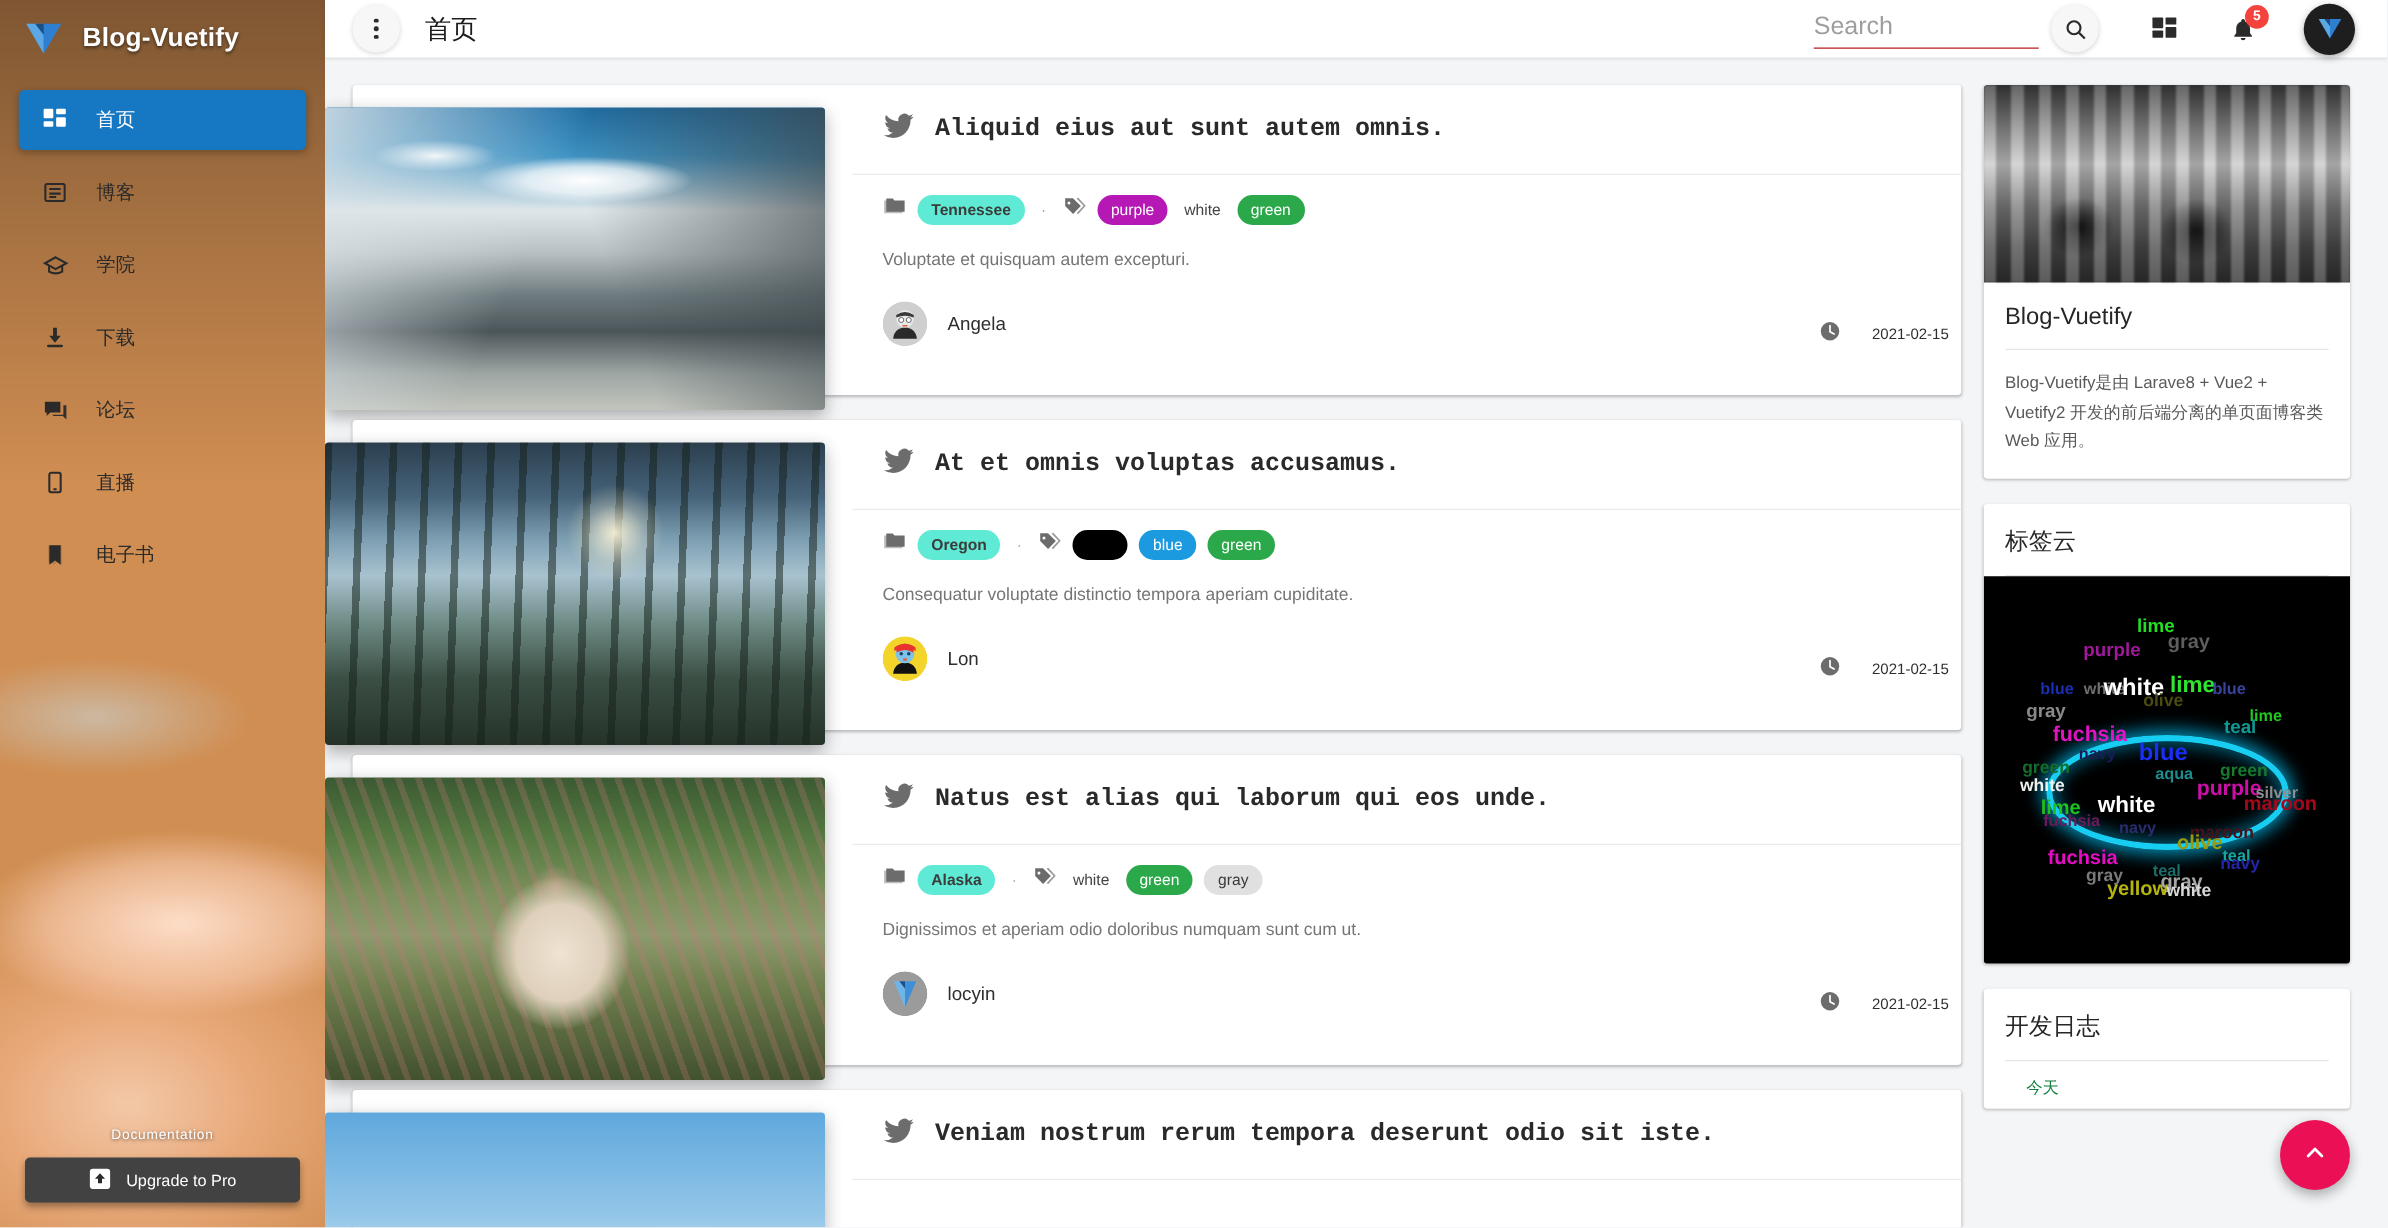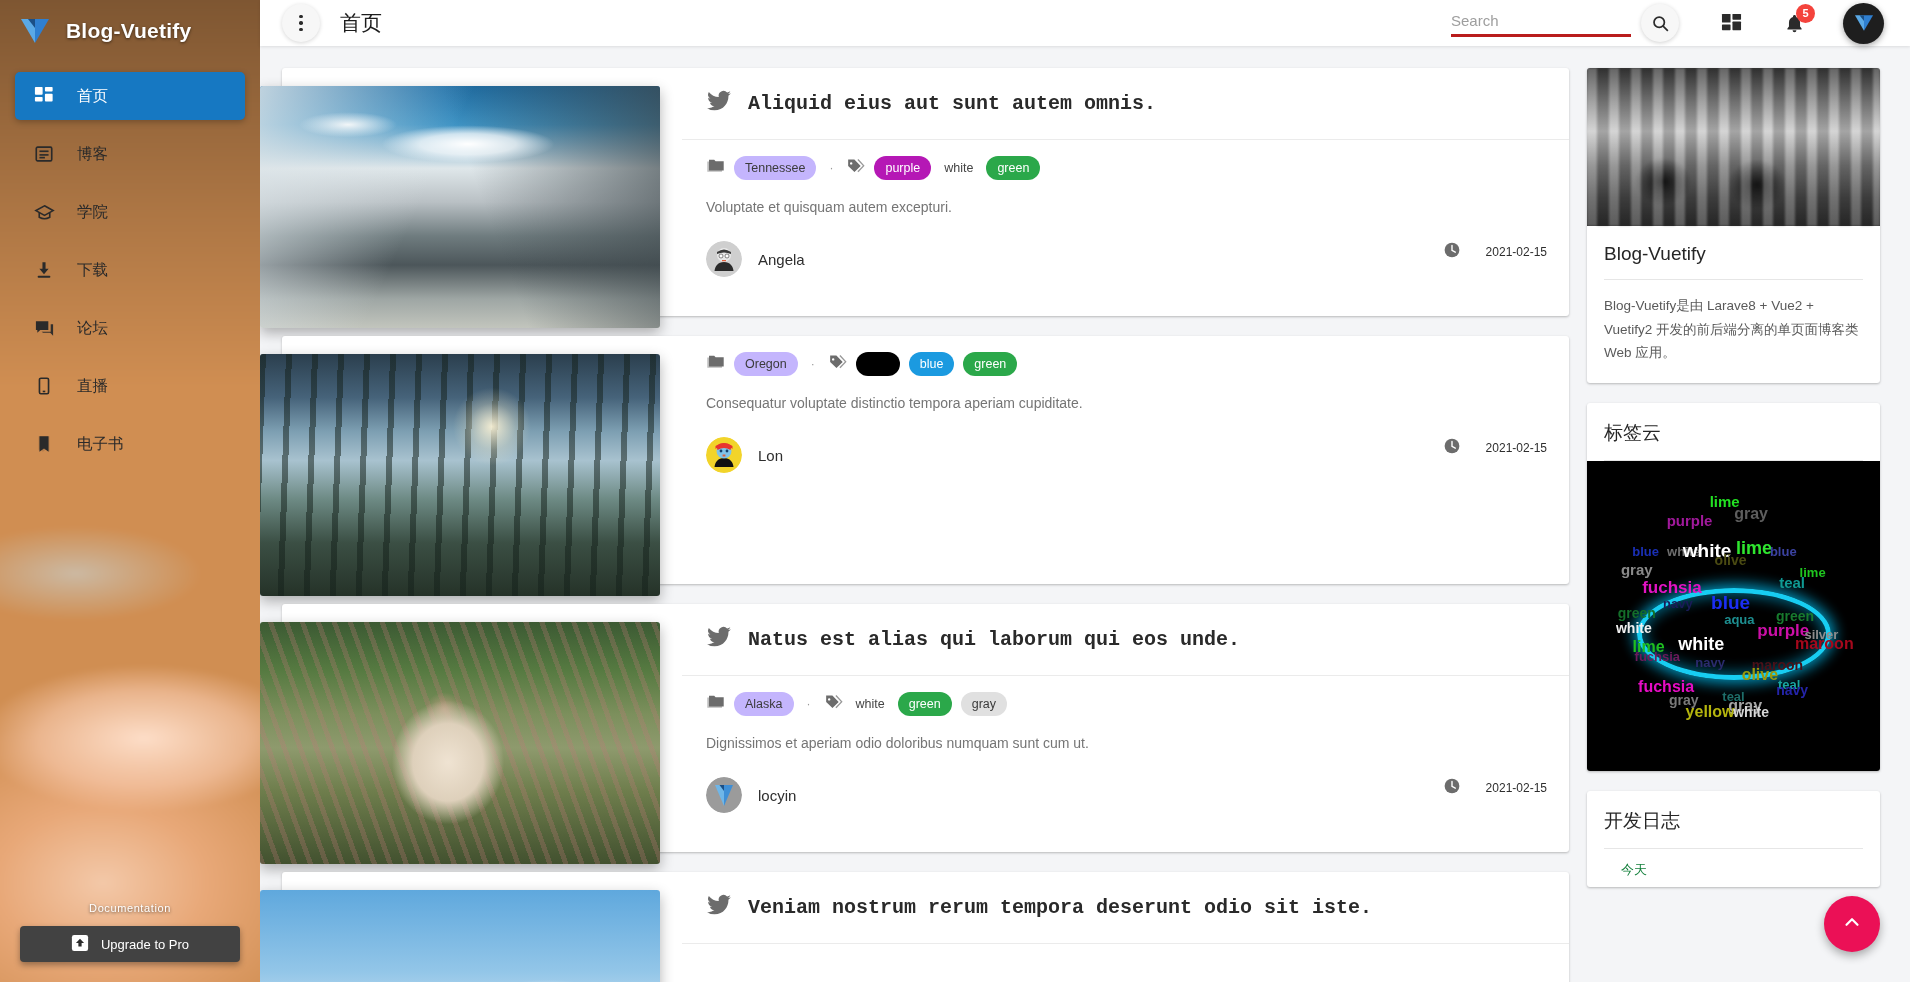--- a/index.html
+++ b/index.html
@@ -94,22 +94,22 @@
     display: flex; flex-direction: column; align-items: center; justify-content: center; gap: 3px;
     cursor: pointer; flex: 0 0 38px;
   }
   .menu-fab i { width: 3.5px; height: 3.5px; border-radius: 50%; background: #2b2b2b; display: block; }
   .page-title { font-size: 21px; color: #1c1c1c; margin-left: 20px; }
   .appbar-spacer { flex: 1 1 auto; }
 
   .search-wrap { display: flex; align-items: center; }
   .search-field {
     width: 180px; border: none; outline: none;
-    border-bottom: 3px solid #b91c1c;
-    font-size: 15px; color: #333; padding: 2px 0 5px;
+    border-bottom: 1px solid #b91c1c;
+    font-size: 20px; color: #333; padding: 2px 0 5px;
     background: transparent;
     font-family: "Liberation Sans", sans-serif;
   }
   .search-field::placeholder { color: #9e9e9e; }
   .search-fab {
     width: 38px; height: 38px; border-radius: 50%;
     background: #f7f7f7; box-shadow: 0 1px 4px rgba(0,0,0,.18);
     display: flex; align-items: center; justify-content: center;
     margin-left: 10px; cursor: pointer;
   }
@@ -165,27 +165,27 @@
     font-family: Liberation Mono, monospace;
   }
   .post-title { font-size: 20px; color: #2a2a2a; }
   .post-meta { padding: 16px 22px 0 24px; }
   .meta-row { display: flex; align-items: center; gap: 9px; flex-wrap: wrap; }
   .chip {
     display: inline-flex; align-items: center;
     height: 24px; padding: 0 11px; border-radius: 12px;
     font-size: 12.5px; line-height: 1;
   }
-  .chip-cat { background: #c4b5fd; color: #3b3b3b; }
+  .chip-cat { background: #5eead4; color: #3b3b3b; font-weight: bold; }
   .chip-plain { background: transparent; color: #444; padding: 0 4px; }
   .dot-sep { color: #9a9a9a; margin: 0 4px; font-size: 12px; }
   .post-excerpt { font-size: 14px; color: #757575; margin-top: 19px; }
   .post-foot {
-    display: flex; align-items: flex-start;
-    padding: 26px 22px 20px 24px;
+    display: flex; align-items: flex-end;
+    padding: 26px 10px 20px 24px;
   }
   .author { display: flex; align-items: center; gap: 16px; }
   .author-av { width: 36px; height: 36px; border-radius: 50%; overflow: hidden; flex: 0 0 36px; }
   .author-name { font-size: 15px; color: #2e2e2e; }
   .post-date { margin-left: auto; display: flex; align-items: center; gap: 25px; font-size: 12px; color: #2e2e2e; }
 
   
   .rail { flex: 0 0 293px; width: 293px; }
   .card {
     background: #fff; border-radius: 3px;
@@ -494,20 +494,28 @@
                 </span>
                 <span>2021-02-15</span>
               </div>
             </div>
           </div>
         </article>
 
         <article class="post">
           <div class="post-thumb ph-forest"></div>
           <div class="post-body">
+            <div class="post-head">
+              <span>
+                <svg viewBox="0 0 24 24" width="26" height="26" fill="#6c6c6c">
+                  <path d="M23 4.9a8.9 8.9 0 0 1-2.6.7 4.5 4.5 0 0 0 2-2.5 9 9 0 0 1-2.9 1.1 4.5 4.5 0 0 0-7.7 4.1A12.8 12.8 0 0 1 2.6 3.6a4.5 4.5 0 0 0 1.4 6 4.4 4.4 0 0 1-2-.6v.1a4.5 4.5 0 0 0 3.6 4.4 4.5 4.5 0 0 1-2 .1 4.5 4.5 0 0 0 4.2 3.1A9 9 0 0 1 1 18.6a12.7 12.7 0 0 0 6.9 2c8.3 0 12.8-6.9 12.8-12.8V7.2A9.2 9.2 0 0 0 23 4.9z"></path>
+                </svg>
+              </span>
+              <h3 class="post-title">At et omnis voluptas accusamus.</h3>
+            </div>
             <div class="post-meta">
               <div class="meta-row">
                 <span>
                   <svg viewBox="0 0 22 22" width="19" height="19" fill="#6c6c6c">
                     <path d="M1.5 5.2h6l1.6 1.8h9.4v10H1.5z" opacity=".45"></path>
                     <path d="M3.5 3.2h6l1.6 1.8h9.4v10.5H3.5z"></path>
                   </svg>
                 </span>
                 <span class="chip chip-cat">Oregon</span>
                 <span class="dot-sep">·</span>

